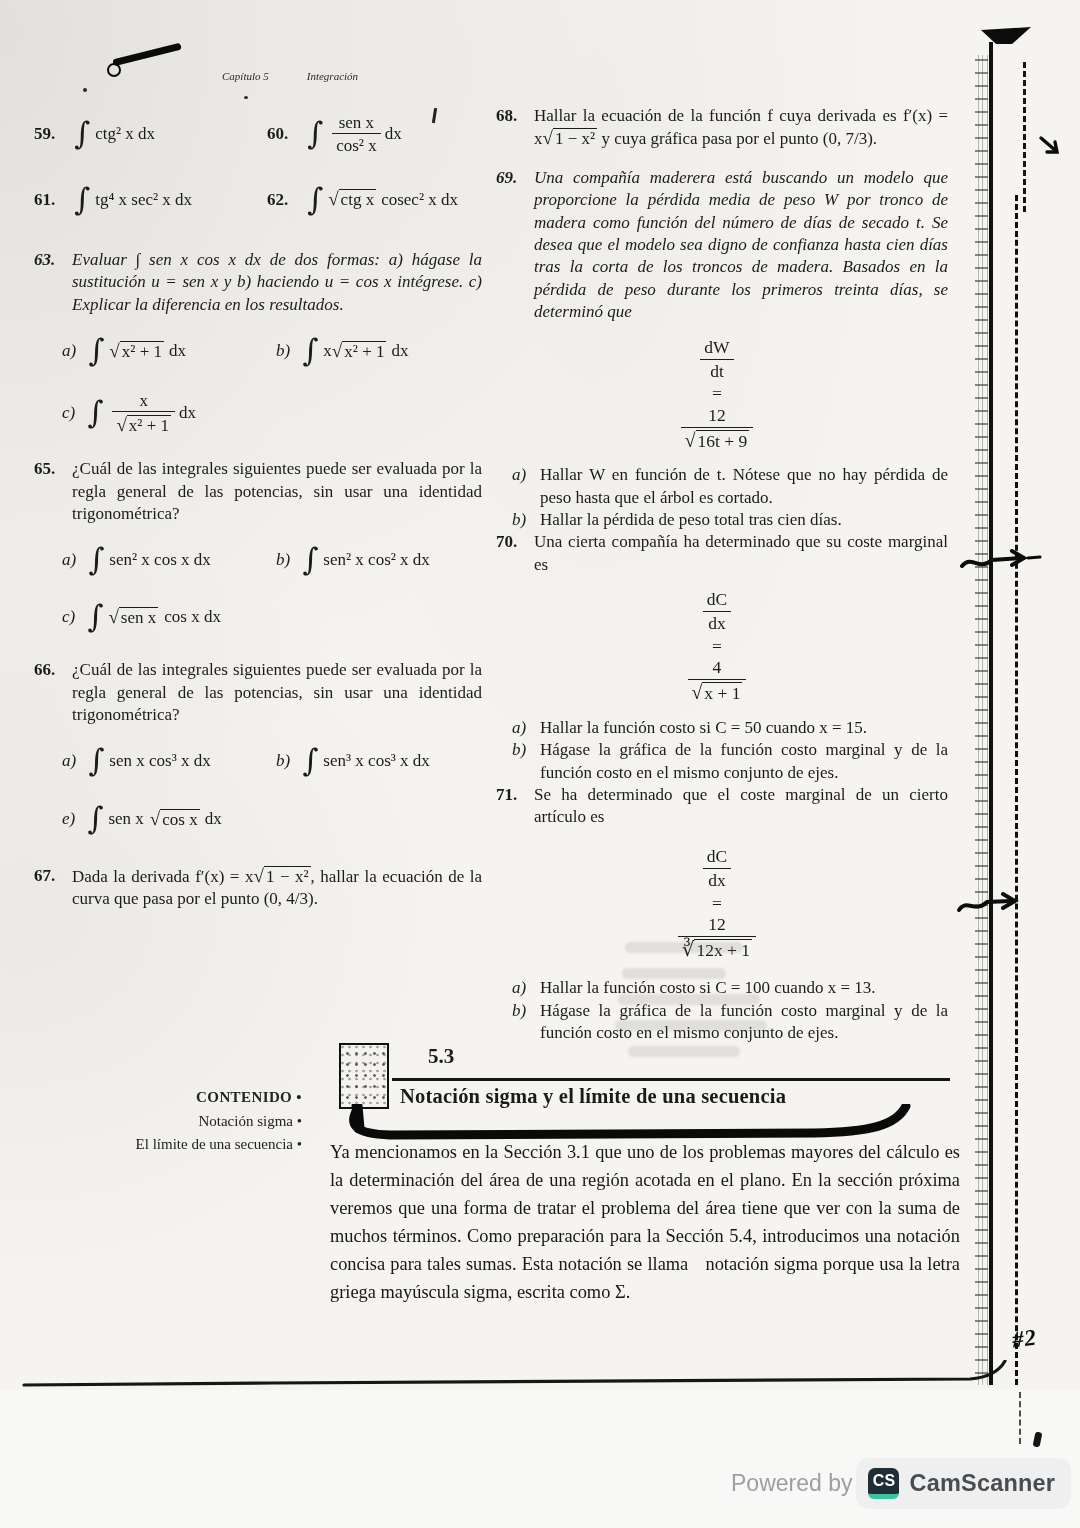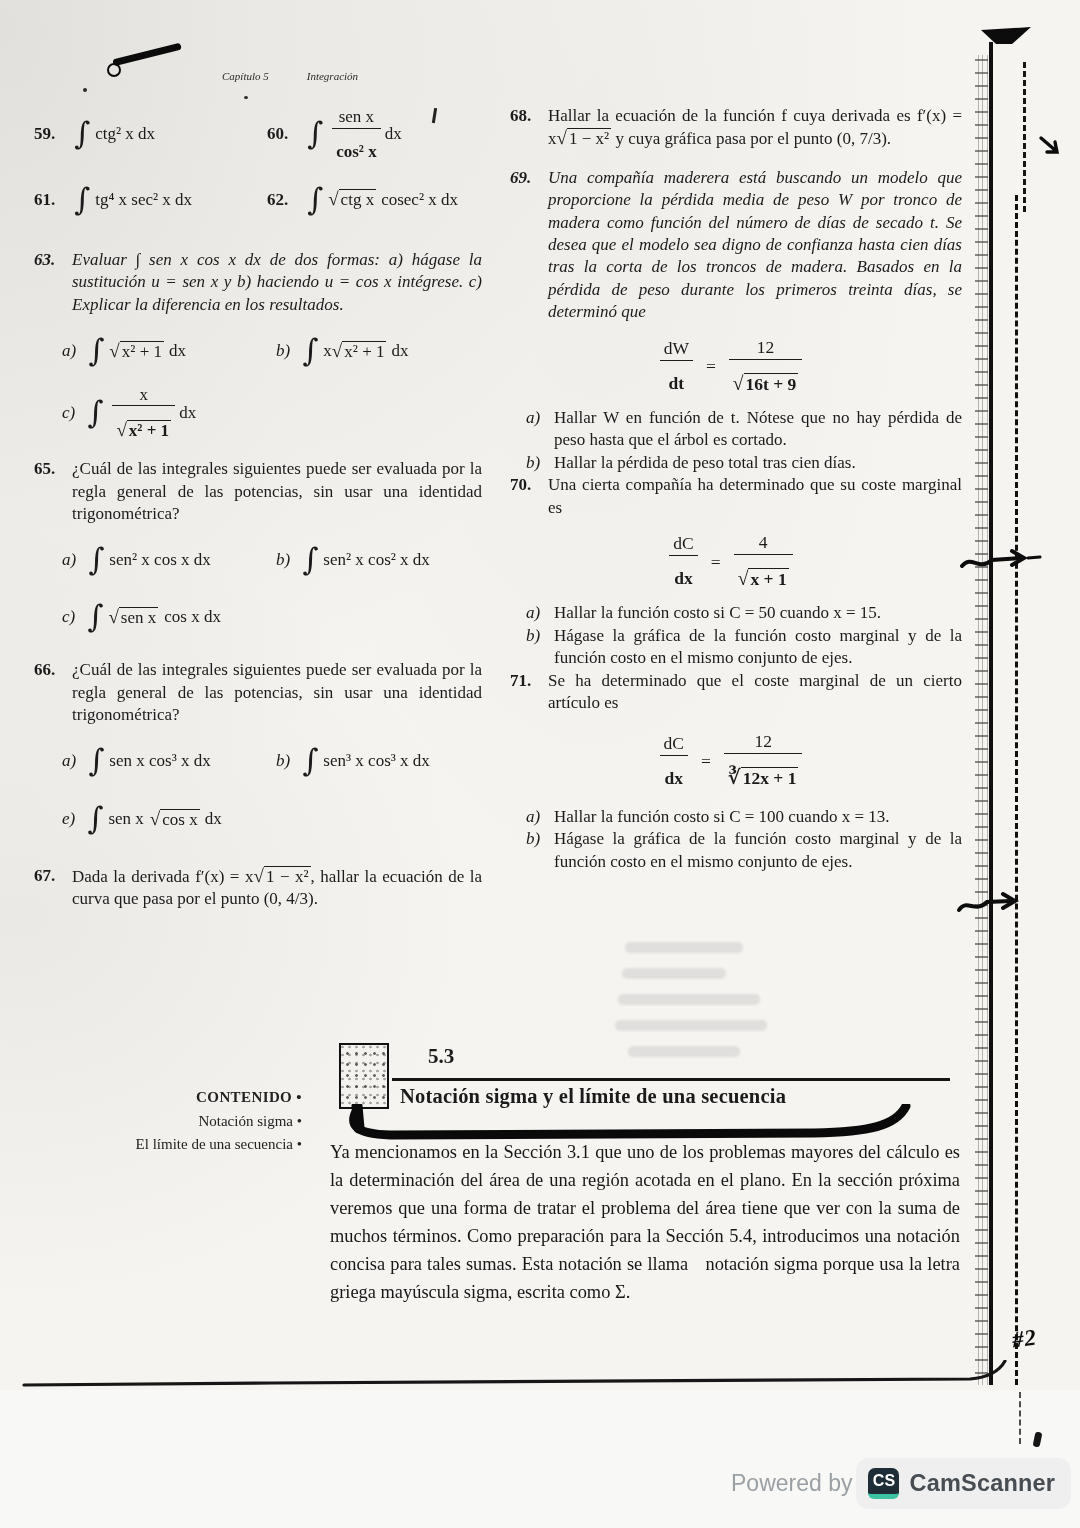--- a/index.html
+++ b/index.html
@@ -10,41 +10,41 @@
       radial-gradient(ellipse at 0% 2%, rgba(175,172,165,.28), transparent 38%),
       radial-gradient(ellipse at 2% 60%, rgba(185,182,176,.18), transparent 30%),
       radial-gradient(ellipse at 55% 8%, rgba(190,187,180,.12), transparent 40%),
       #f5f4f1;}
   .abs{position:absolute;}
   
   .chapter{left:222px;top:70px;font-style:italic;font-size:11px;color:#2a2a2a;display:flex;gap:38px;}
   
   .col{font-size:17px;line-height:22.4px;}
   .col-left{left:34px;top:101px;width:448px;}
-  .col-right{left:510px;top:105px;width:452px;}
+  .col-right{left:496px;top:105px;width:452px;}
   .ex{display:flex;}
   .num{width:38px;flex:none;font-weight:700;}
   .body{flex:1;text-align:justify;}
   .pair{display:flex;align-items:center;height:66px;}
   .pair .ca{width:233px;display:flex;align-items:center;}
   .pair .cb{display:flex;align-items:center;}
   .int{font-size:31px;font-weight:400;margin:0 5px 0 2px;position:relative;top:-1px;font-family:"DejaVu Serif",serif;}
   .sqrt{white-space:nowrap;}
   .sqrt .r{font-size:1.12em;}
   .sqrt .bar{border-top:1.7px solid #1d1d1d;padding:0 2px;}
   .frac{display:inline-flex;flex-direction:column;text-align:center;vertical-align:middle;margin:0 4px;line-height:1.25;}
   .frac .fn{display:block;padding:0 4px;}
-  .frac .fd{display:block;border-top:1.7px solid #1d1d1d;padding:12px 4px 0;font-weight:bold;}
+  .frac .fd{display:block;border-top:1.7px solid #1d1d1d;padding:1px 4px 0;}
   .opts{display:flex;margin:6px 0 0 28px;align-items:center;height:58px;}
   .opts .oa{width:214px;display:flex;align-items:center;}
   .opts .ob{display:flex;align-items:center;}
   .crow{display:flex;margin:2px 0 0 28px;align-items:center;height:62px;}
   .ol{font-style:italic;margin-right:10px;}
   .mt10{margin-top:16px;font-style:italic;} .mt14{margin-top:14px;} .mt16{margin-top:16px;} .mt18{margin-top:18px;}
-  .formula{display:flex;justify-content:center;align-items:center;margin:13px 0 11px -10px;font-size:17.5px;}
+  .formula{display:flex;justify-content:center;align-items:center;margin:13px 0 11px -10px;font-size:17.5px;flex-direction:column;}
   .formula .eq{margin:0 9px;}
   .subs{margin-left:16px;}
   .sub{display:flex;}
   .slab{width:28px;flex:none;font-style:italic;}
   .sbody{flex:1;text-align:justify;}
   
   .sec-icon{left:339px;top:1043px;width:46px;height:62px;border:2.6px solid #101010;background:
       radial-gradient(rgba(50,50,50,.75) 1px, transparent 1.5px),
       radial-gradient(rgba(80,80,80,.5) 1px, transparent 1.4px),
       #f3f2ef;background-size:9px 11px,7px 8px;background-position:2px 3px,5px 6px;}

